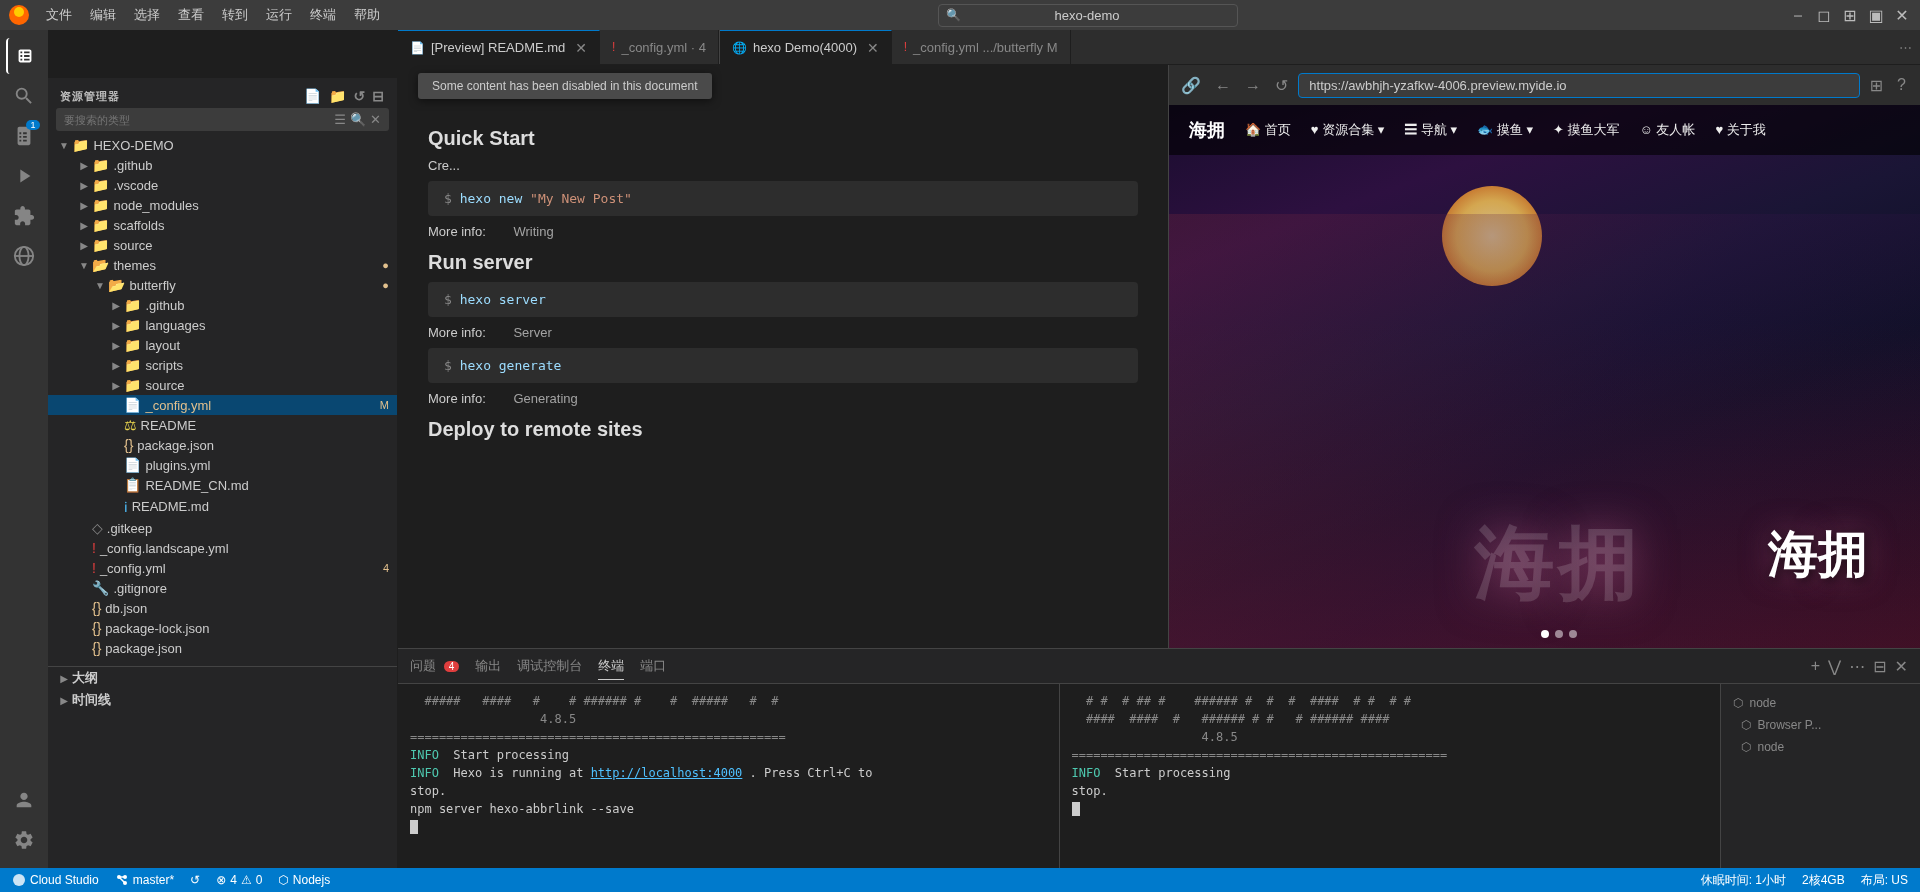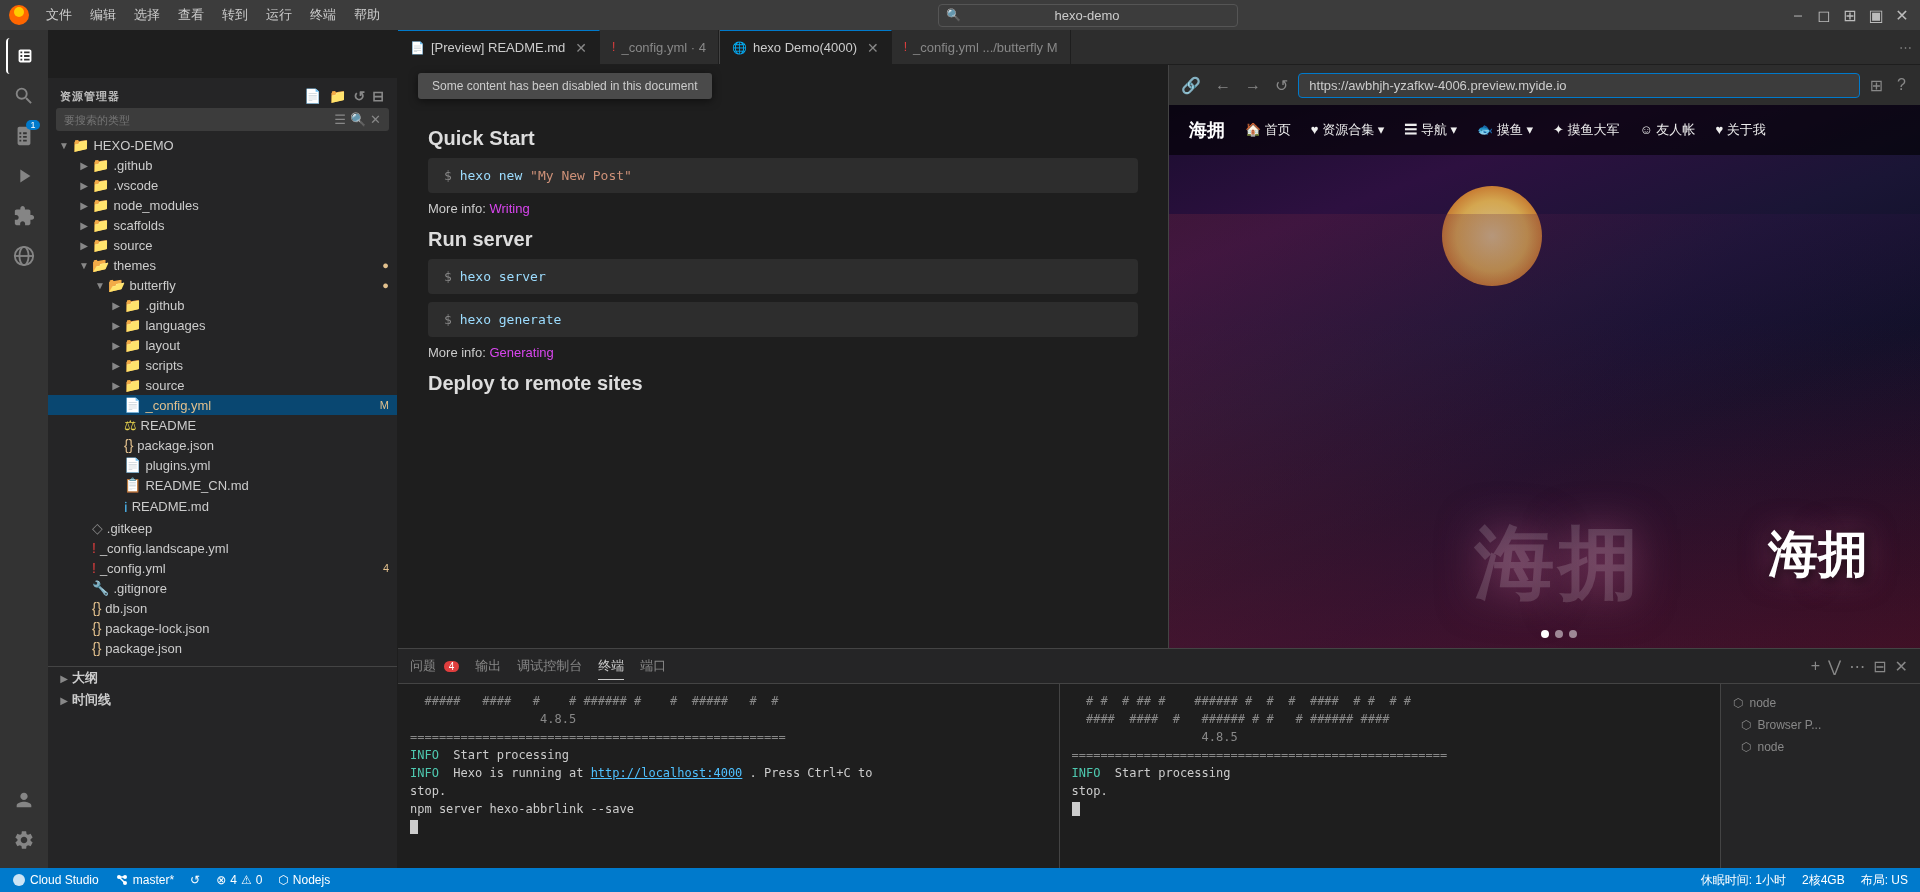--- a/index.html
+++ b/index.html
@@ -56,21 +56,21 @@
     
     .editor-split { flex: 1; display: flex; overflow: hidden; }
     .editor-pane { flex: 1; background: #1e1e1e; overflow: hidden; display: flex; flex-direction: column; }
 
     
     .markdown-content { flex: 1; overflow-y: auto; padding: 20px 30px; color: #ccc; }
     .markdown-content h2 { font-size: 20px; font-weight: 600; margin: 12px 0 8px; color: #ddd; }
     .markdown-content p { margin: 6px 0; color: #ccc; }
     .markdown-content .code-block { background: #2d2d2d; border-radius: 4px; padding: 10px 16px; margin: 8px 0; font-family: monospace; font-size: 13px; color: #9cdcfe; }
     .markdown-content .code-block .prompt { color: #888; }
-    .markdown-content a { color: #d946ef; text-decoration: none; }
+    .markdown-content a { color: #a3a3a3; text-decoration: none; margin-left: 24px; }
     .disabled-banner { background: #4a4a4a; color: #ccc; padding: 6px 14px; font-size: 12px; border-radius: 3px; position: absolute; top: 40px; left: 430px; z-index: 10; box-shadow: 0 2px 8px rgba(0,0,0,0.5); }
 
     
     .browser-pane { flex: 0 0 780px; background: #1e1e1e; display: flex; flex-direction: column; border-left: 1px solid #444; }
     .browser-toolbar { height: 40px; background: #2d2d2d; display: flex; align-items: center; padding: 0 8px; gap: 6px; flex-shrink: 0; }
     .browser-btn { color: #888; cursor: pointer; font-size: 16px; padding: 4px; }
     .browser-url-bar { flex: 1; background: #3c3c3c; border: 1.5px solid #007acc; border-radius: 4px; padding: 4px 10px; color: #ccc; font-size: 13px; }
     .browser-right-icons { display: flex; gap: 6px; align-items: center; }
     .browser-content { flex: 1; overflow: hidden; position: relative; }
     
@@ -398,33 +398,38 @@
       <div class="tab-more">⋯</div>
     </div>
 
     <div class="editor-split">
 
       <div class="editor-pane" style="position:relative;flex:0 0 770px;">
 
         <div class="disabled-banner" style="position:absolute;top:8px;left:20px;z-index:10;background:#4a4a4a;color:#ccc;padding:6px 14px;font-size:12px;border-radius:3px;box-shadow:0 2px 8px rgba(0,0,0,0.5);">Some content has been disabled in this document</div>
         <div class="markdown-content" style="padding-top:50px;">
           <h2>Quick Start</h2>
+          <p>Cre...</p>
           <div class="code-block">
             <span class="prompt">$ </span>
             <span>hexo new <span style="color:#ce9178;">"My New Post"</span></span>
           </div>
           <p>
             <span>More info:</span>
             <a href="#">Writing</a>
           </p>
           <h2>Run server</h2>
           <div class="code-block">
             <span class="prompt">$ </span>
             <span>hexo  server</span>
           </div>
+          <p>
+            <span>More info:</span>
+            <a href="#">Server</a>
+          </p>
           <div class="code-block">
             <span class="prompt">$ </span>
             <span>hexo generate</span>
           </div>
           <p>
             <span>More info:</span>
             <a href="#">Generating</a>
           </p>
           <h2>Deploy to remote sites</h2>
         </div>

